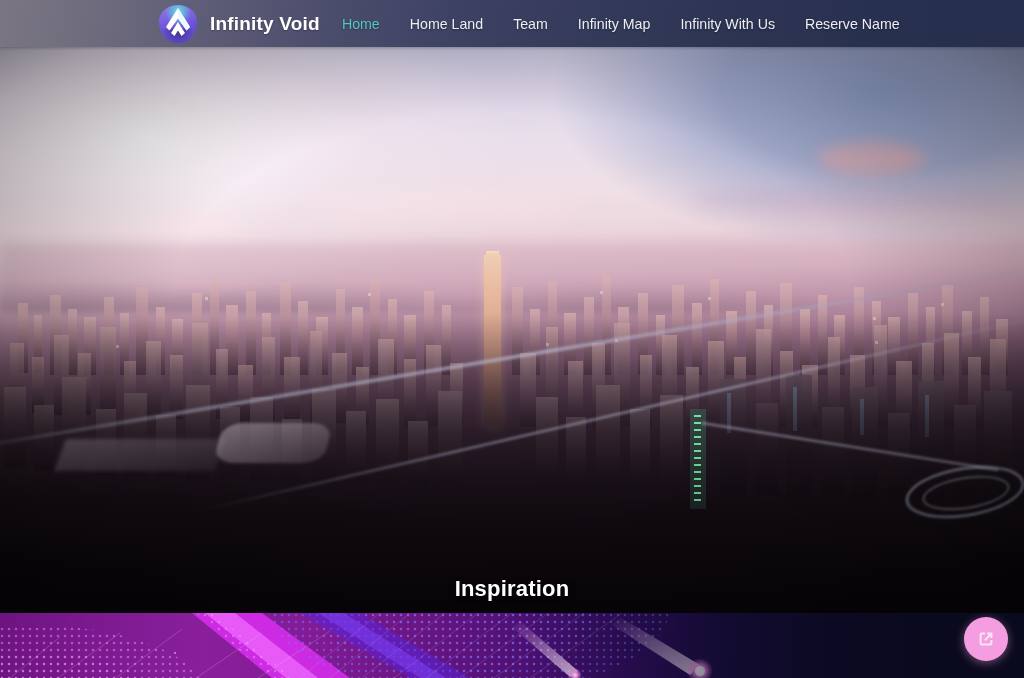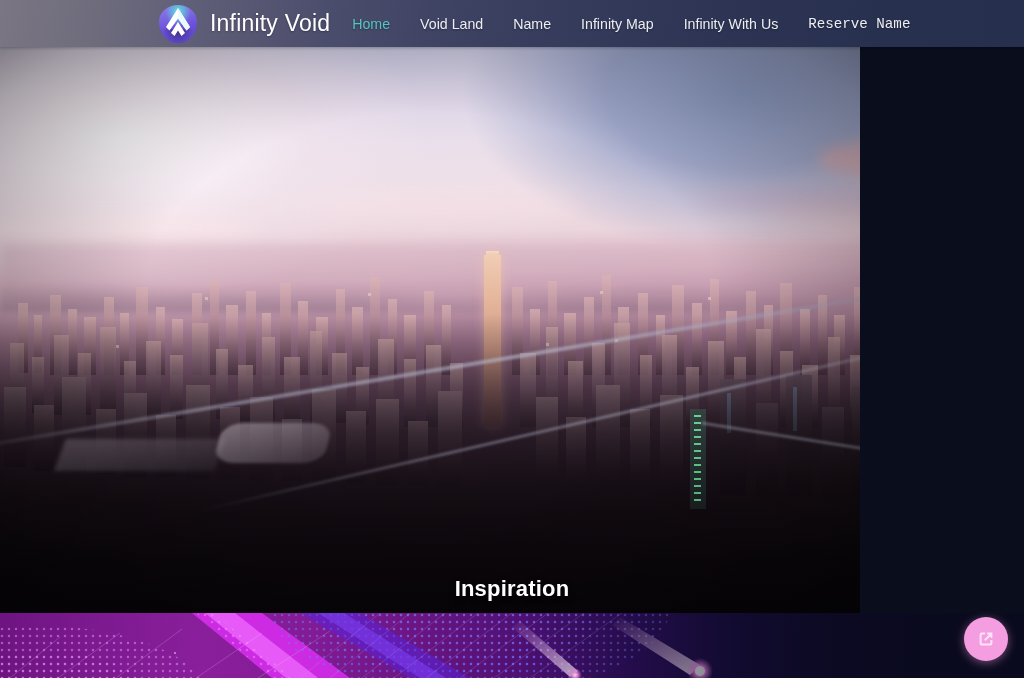--- a/index.html
+++ b/index.html
@@ -46,37 +46,37 @@
     position:absolute; left:50%; bottom:-1px;
     width:30px; height:15px; transform:translateX(-50%);
     background:radial-gradient(ellipse at 50% 0%, rgba(20,20,38,.55) 0%, rgba(20,20,38,0) 72%);
     border-radius:0 0 60% 60% / 0 0 100% 100%;
   }
   .logo-arrow{
     position:absolute; left:0; top:0; width:46px; height:42px;
   }
 
   .brand{
-    color:#ffffff; font-size:23px; font-weight:400;
+    color:#ffffff; font-size:19px; font-weight:700;
     letter-spacing:.2px; white-space:nowrap;
     margin-right:22px; text-shadow:0 1px 2px rgba(0,0,0,.3);
   }
   .nav-links{ display:flex; align-items:center; }
   .nav-link{
     color:#eceef3; font-size:14.2px; white-space:nowrap;
     padding:6px 0; margin-right:30px; cursor:pointer;
     text-shadow:0 1px 2px rgba(0,0,0,.35);
   }
-  .nav-link:last-child{ margin-right:14px;font-family:Liberation Mono, monospace; }
+  .nav-link:last-child{ margin-right:14px; }
   .nav-link.active{ color:#53c4c4; }
 
   
   .hero{
     position:absolute; top:47px; left:0;
-    width:860px; height:566px;
+    width:1024px; height:566px;
     overflow:hidden; background:#000000;
   }
   .hero-sky{
     position:absolute; inset:0;
     background:
       radial-gradient(ellipse 58% 46% at 14% 16%, #fefcff 0%, rgba(250,242,248,.92) 18%, rgba(243,229,238,.55) 38%, rgba(238,222,236,0) 62%),
       radial-gradient(ellipse 46% 40% at 86% 8%, #8f9ec6 0%, rgba(137,151,193,.75) 34%, rgba(130,144,188,0) 70%),
       linear-gradient(178deg,
         #c3c4de 0%, #d9d2e6 9%, #e9dfeb 18%,
         #f0e0e7 27%, #ecd6dd 34%, #d8b6c4 41%,
@@ -222,22 +222,22 @@
         <path d="M23 5 L35 24 L31.5 27.5 L23 15.5 L14.5 27.5 L11 24 Z" fill="#ffffff"></path>
         <path d="M23 19 L30 30 L26.5 33 L23 27.5 L19.5 33 L16 30 Z" fill="#ffffff"></path>
         <path d="M23 5 L35 24 L31.5 27.5 L23 15.5 Z" fill="#eaf8fc" opacity=".95"></path>
       </svg>
     </div>
 
     <div class="brand">Infinity Void</div>
 
     <nav class="nav-links">
       <div class="nav-link active">Home</div>
-      <div class="nav-link">Void Land</div>
-      <div class="nav-link">Name</div>
+      <div class="nav-link">Home Land</div>
+      <div class="nav-link">Team</div>
       <div class="nav-link">Infinity Map</div>
       <div class="nav-link">Infinity With Us</div>
       <div class="nav-link">Reserve Name</div>
     </nav>
 
   </div>
 </div>
 
 <section class="hero">
 

